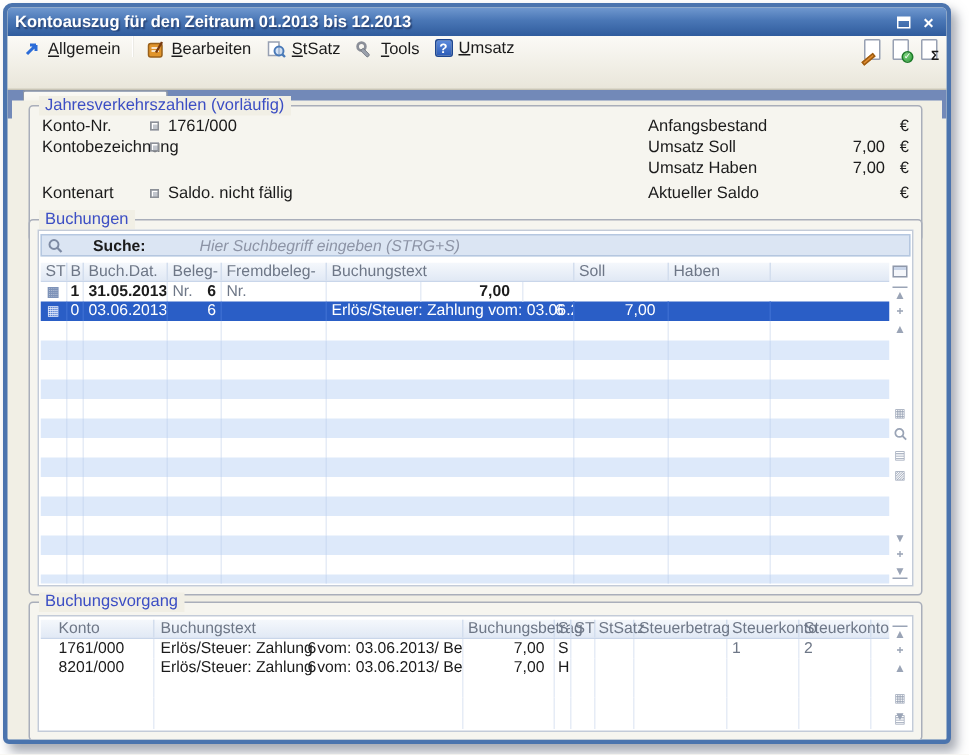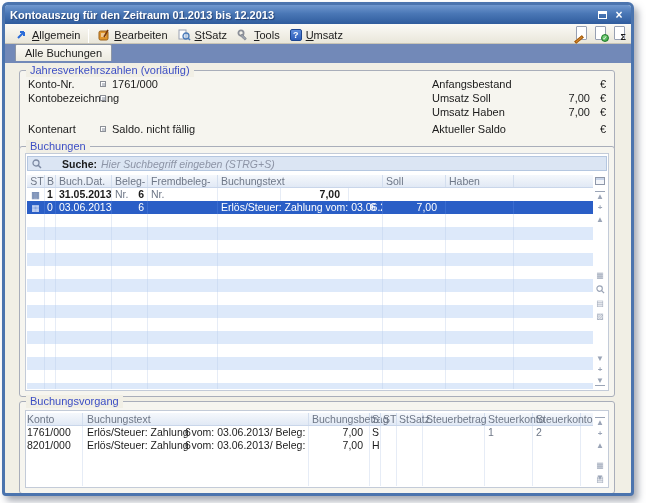--- a/index.html
+++ b/index.html
@@ -19,22 +19,22 @@
     display:flex; align-items:center; padding:0 5px; color:#fff;
   }
   .titlebar .title { font-size:11px; font-weight:bold; flex:1;
     text-shadow:1px 1px 1px rgba(0,0,30,.4); white-space:nowrap; overflow:hidden; }
   .tbtn { width:14px; height:13px; display:flex; align-items:center; justify-content:center; margin-left:3px; cursor:default; }
   .restore-box { width:9px; height:8px; border:1px solid #fff; border-top:3px solid #fff; }
   .close-x { font-size:12px; font-weight:bold; line-height:12px; color:#fff; }
 
   
   .menubar {
-    height:20px; background:linear-gradient(180deg,#fbfaf6,#e9e6da);
-    border-bottom:1px solid #c9c5b6; display:flex; align-items:flex-end; padding:0 5px; position:relative;
+    height:36px; background:linear-gradient(180deg,#fbfaf6,#e9e6da);
+    border-bottom:1px solid #c9c5b6; display:flex; align-items:flex-start; padding:0 5px; position:relative;
   }
   .menuitem { display:flex; align-items:center; gap:4px; padding:2px 5px; font-size:11px; color:#1b1b1b; }
   .menu-label { display:inline-block; }
   .menu-label::first-letter { text-decoration:underline; }
   .msep { width:1px; height:14px; background:#b9b5a5; border-right:1px solid #fff; margin:0 3px; }
   .menu-right { position:absolute; right:6px; top:2px; display:flex; gap:8px; align-items:center; }
 
   .micon { width:13px; height:13px; display:inline-flex; align-items:center; justify-content:center; }
   .help-badge { width:12px; height:12px; background:linear-gradient(#5d8bdb,#2c5cb8); border:1px solid #1d4690;
     border-radius:2px; color:#fff; font-size:9px; font-weight:bold; display:flex; align-items:center; justify-content:center; }
@@ -74,21 +74,21 @@
   .reuro  { position:absolute; right:8px; }
 
   
   .tablewrap { position:absolute; left:5px; right:5px; top:6px; bottom:5px; background:#fff; border:1px solid #c3cbd8; }
   .g3 .tablewrap { top:8px; }
 
   .searchrow { position:absolute; left:1px; right:1px; top:2px; height:15px; background:#dbe5f3; border:1px solid #b5c7e0;
     display:flex; align-items:center; gap:4px; padding:0 4px; font-size:10.5px; }
   .searchrow .slabel { font-weight:bold; color:#1b1b1b;margin-left:16px; }
   .searchinput { flex:1; border:none; background:transparent; font-size:10.5px; font-style:italic; outline:none;
-    font-family:"Liberation Sans",sans-serif; color:#565d70; }
+    font-family:"Liberation Sans",sans-serif; color:#565d70;margin-left:32px; }
   .searchinput::placeholder { color:#8d94a6; font-style:italic; }
 
   .grid { position:absolute; left:1px; right:15px; bottom:1px; overflow:hidden; }
   .g2 .grid { top:21px; }
   .g3 .grid { top:2px; }
 
   .thead { display:flex; height:13px; line-height:13px; font-size:10.5px; color:#6e7787;
     background:linear-gradient(#f5f8fc,#e1e9f5); border-bottom:1px solid #c9d6ea; }
   .thead .c { border-right:1px solid #d3deee; padding-left:3px; text-align:left; }
   .trow { display:flex; height:13px; line-height:13px; font-size:10.5px; color:#1b1b1b; background:#fff; }
@@ -102,21 +102,21 @@
   
   .c.st{width:18px; text-align:center;} .c.b{width:11px; padding-left:2px;}
   .c.date{width:56px; padding-left:3px;} .c.beleg{width:36px; text-align:right; padding-right:3px;}
   .c.fremd{width:70px;} .c.text{flex:1; position:relative; padding-left:3px;}
   .c.soll{width:63px; text-align:right; padding-right:8px;} .c.haben{width:68px; text-align:right; padding-right:8px;}
   .c.fill{width:79px; border-right:none !important;}
   .thead .c.beleg,.thead .c.soll,.thead .c.haben { text-align:left; padding-right:16px; }
   .t2 { position:absolute; left:152px; top:0; }
 
   
-  .c.k{width:56px; padding-left:0;} .c.btext{flex:1; position:relative; padding-left:4px;}
+  .c.k{width:76px; padding-left:12px;} .c.btext{flex:1; position:relative; padding-left:4px;}
   .c.betrag{width:61px; text-align:right; padding-right:6px;} .c.s{width:11px; padding-left:2px;}
   .c.st2{width:16px; padding-left:2px;} .c.stsatz{width:26px; padding-left:2px;}
   .c.sbetrag{width:62px; padding-left:3px;} .c.stk1{width:48px; padding-left:3px;}
   .c.stk2{width:48px; padding-left:3px;} .c.bfill{width:12px; border-right:none !important;}
   .thead .c.betrag { text-align:left; padding-right:0; }
   .g3 .t2 { left:102px; }
 
   .grid-glyph { font-size:9px; color:#7d92b8; line-height:13px; }
   .sel .grid-glyph { color:#e8eefc; }
 

